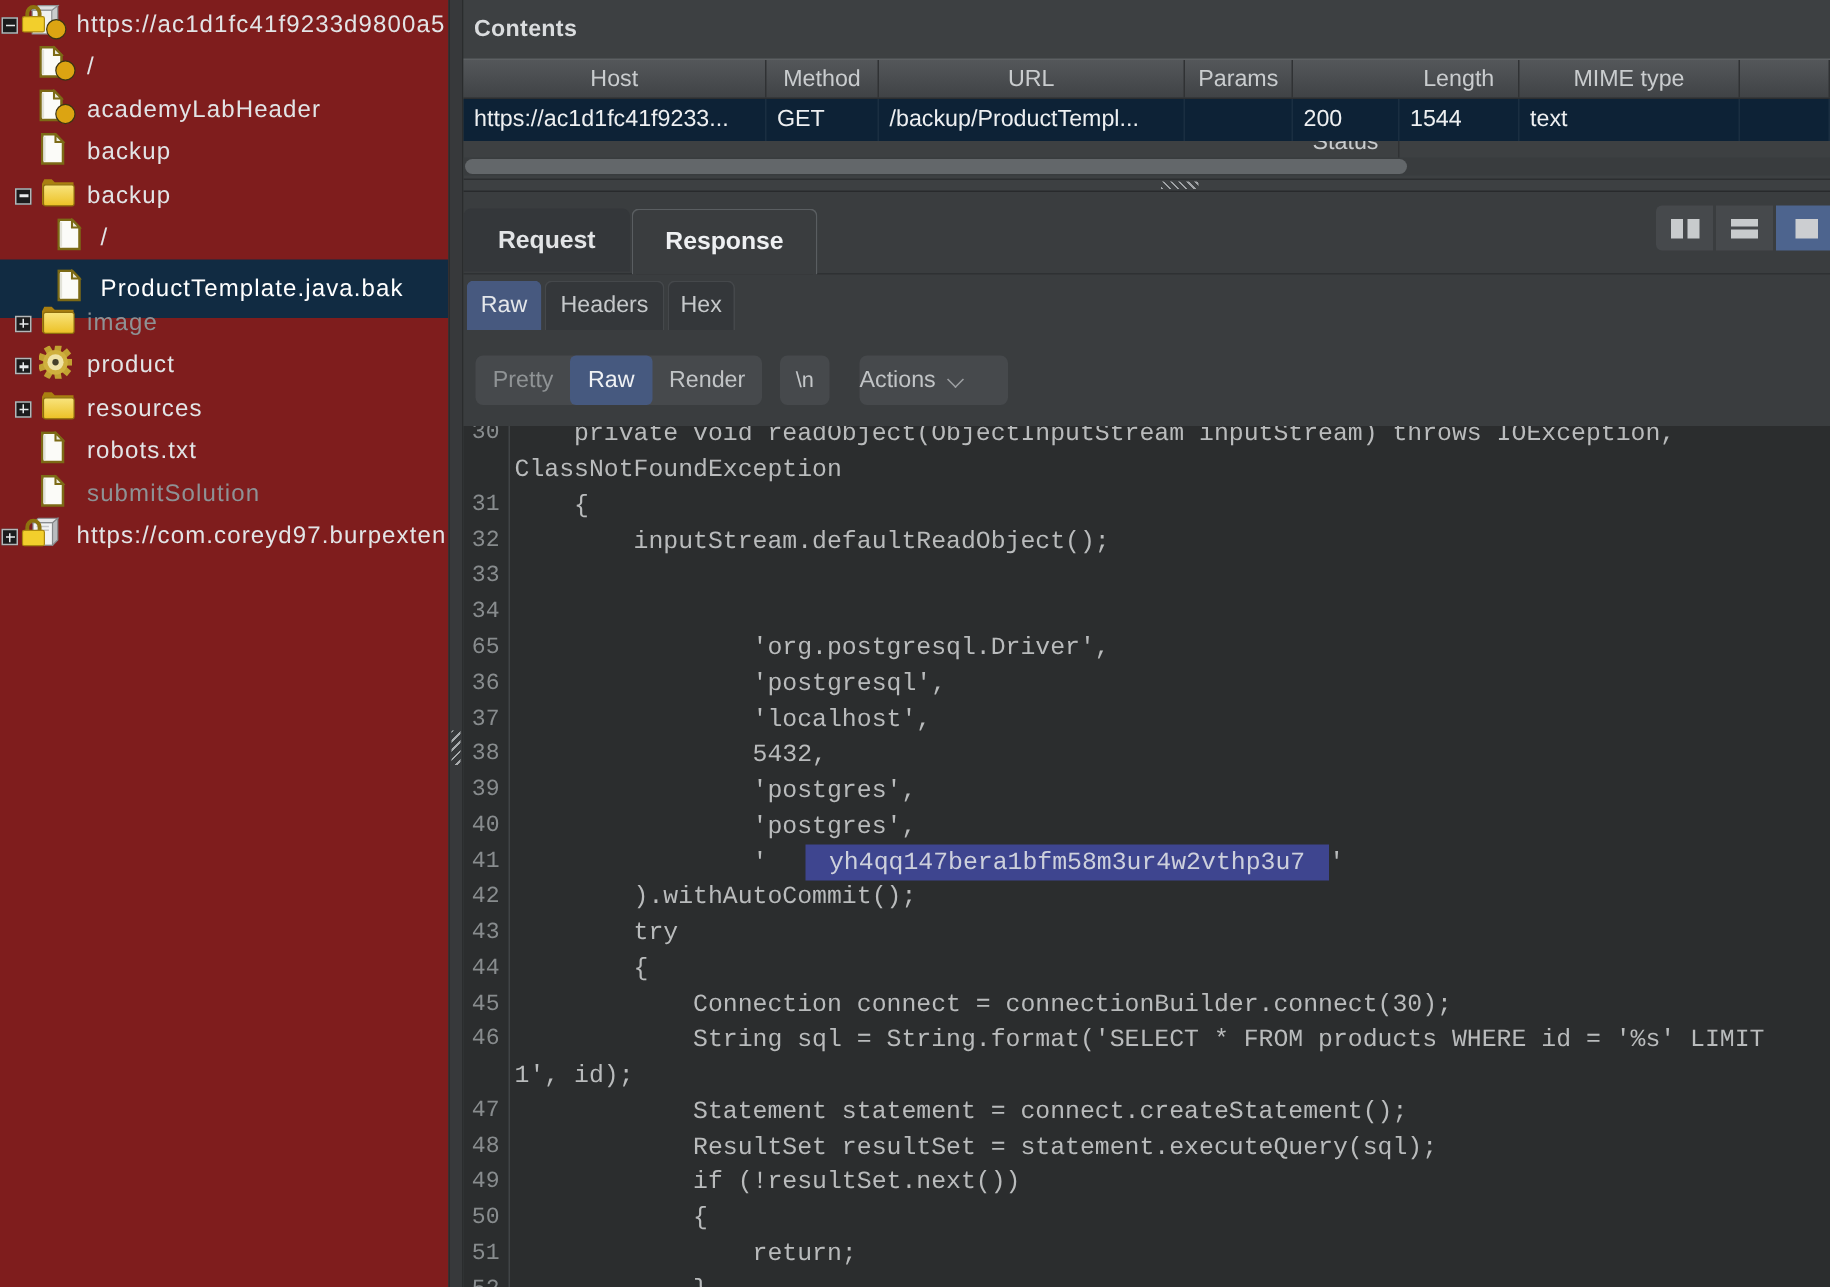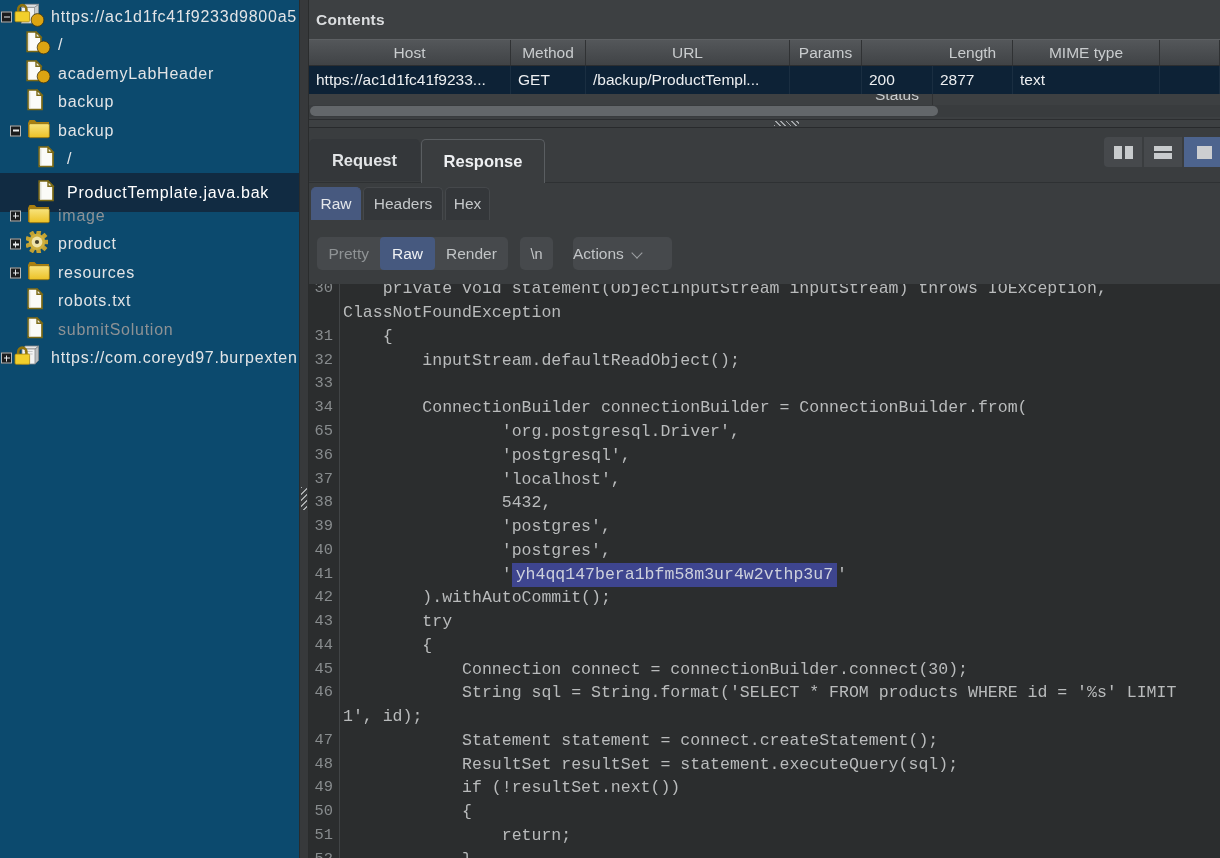--- a/index.html
+++ b/index.html
@@ -2,21 +2,21 @@
 <html><head>
 <meta charset="utf-8">
 <style>
   * { margin:0; padding:0; box-sizing:border-box; }
   html,body { width:1220px; height:858px; overflow:hidden; background:#3d4042;
               font-family:"Liberation Sans", sans-serif; }
   #app { position:relative; width:1220px; height:858px; background:#3d4042; }
 
   
   #tree-panel { position:absolute; left:0; top:0; width:299px; height:858px;
-                background:#0c4a6e; overflow:hidden; }
+                background:#7f1d1d; overflow:hidden; }
   .tree-row { position:absolute; left:0; width:299px; height:29px; }
   .tree-row.selected { background:#112b42; }
   .tree-label { position:absolute; top:50%; transform:translateY(-50%);
                 font-size:16px; letter-spacing:0.75px; color:#e2e4e6; white-space:pre; }
   .tree-label.dim { color:#8e9295; }
   .tree-row.selected .tree-label { color:#ffffff; }
   .toggle-box { position:absolute; top:50%; transform:translateY(-50%);
                 width:11px; height:11px; background:#1b1c1d;
                 border:1.5px solid #b4b7b9; }
   .toggle-box:after { content:""; position:absolute; left:1.5px; right:1.5px;
@@ -118,21 +118,21 @@
             background:#2b2d2e; overflow:hidden; }
   #gutter-line { position:absolute; left:30px; top:0; width:1px; height:586px;
                  background:#414446; z-index:1; }
   #code-rows { position:absolute; left:0; top:-6.6px; width:911px; }
   .code-row { position:relative; width:911px; height:23.77px; white-space:pre;
               font-family:"Liberation Mono", monospace; font-size:16.55px;
               line-height:23.77px; }
   .ln { position:absolute; left:0; top:0; width:24px; text-align:right;
         color:#888c8e; font-size:15.4px; }
   .ct { position:absolute; left:34px; top:0; color:#b9bbbc; }
-  .ct .sel { background:#3e458f; color:#cdd0dc; padding:2px 4px 3px; }
+  .ct .sel { background:#3e458f; color:#cdd0dc; padding:2px 16px 3px;margin-left:25px; }
 </style>
 </head>
 <body>
 
 <div id="app">
 
   <div id="tree-panel">
       <div class="tree-row" style="top: 2.6px; height: 28.45px;">
         <span class="toggle-box" style="left:1px"></span>
         <span class="tree-icon" style="left:14px"><svg xmlns="http://www.w3.org/2000/svg" width="31" height="25" viewBox="0 0 31 25">
@@ -294,21 +294,21 @@
         <div class="th-cell" style="left: 624px; width: 80px;">Length</div>
         <div class="th-cell" style="left: 704px; width: 147px;">MIME type</div>
         <div class="th-cell" style="left: 851px; width: 60px;"></div>
       </div>
     <div id="table-row">
         <div class="td-cell" style="left: 0px; width: 202px;">https://ac1d1fc41f9233...</div>
         <div class="td-cell" style="left: 202px; width: 75px;">GET</div>
         <div class="td-cell" style="left: 277px; width: 204px;">/backup/ProductTempl...</div>
         <div class="td-cell" style="left: 481px; width: 72px;"></div>
         <div class="td-cell" style="left: 553px; width: 71px;">200</div>
-        <div class="td-cell" style="left: 624px; width: 80px;">2877</div>
+        <div class="td-cell" style="left: 624px; width: 80px;">1544</div>
         <div class="td-cell" style="left: 704px; width: 147px;">text</div>
         <div class="td-cell" style="left: 851px; width: 60px;"></div>
       </div>
     <div id="h-scrollbar">
       <div id="h-thumb"></div>
     </div>
   </div>
 
   <div id="h-splitter">
     <div id="h-grip"></div>
@@ -345,26 +345,26 @@
       <div class="seg">Render</div>
     </div>
     <div id="nl-btn">\n</div>
     <div id="actions-btn">
       <span>Actions</span>
       <span class="chev"></span>
     </div>
 
     <div id="editor">
       <div id="code-rows">
-          <div class="code-row"><span class="ln">30</span><span class="ct"><span>    private void statement(ObjectInputStream inputStream) throws IOException,</span></span></div>
+          <div class="code-row"><span class="ln">30</span><span class="ct"><span>    private void readObject(ObjectInputStream inputStream) throws IOException,</span></span></div>
           <div class="code-row"><span class="ln"></span><span class="ct"><span>ClassNotFoundException</span></span></div>
           <div class="code-row"><span class="ln">31</span><span class="ct"><span>    {</span></span></div>
           <div class="code-row"><span class="ln">32</span><span class="ct"><span>        inputStream.defaultReadObject();</span></span></div>
           <div class="code-row"><span class="ln">33</span><span class="ct"><span></span></span></div>
-          <div class="code-row"><span class="ln">34</span><span class="ct"><span>        ConnectionBuilder connectionBuilder = ConnectionBuilder.from(</span></span></div>
+          <div class="code-row"><span class="ln">34</span></div>
           <div class="code-row"><span class="ln">65</span><span class="ct"><span>                'org.postgresql.Driver',</span></span></div>
           <div class="code-row"><span class="ln">36</span><span class="ct"><span>                'postgresql',</span></span></div>
           <div class="code-row"><span class="ln">37</span><span class="ct"><span>                'localhost',</span></span></div>
           <div class="code-row"><span class="ln">38</span><span class="ct"><span>                5432,</span></span></div>
           <div class="code-row"><span class="ln">39</span><span class="ct"><span>                'postgres',</span></span></div>
           <div class="code-row"><span class="ln">40</span><span class="ct"><span>                'postgres',</span></span></div>
           <div class="code-row"><span class="ln">41</span><span class="ct"><span>                '</span><span class="sel">yh4qq147bera1bfm58m3ur4w2vthp3u7</span><span>'</span></span></div>
           <div class="code-row"><span class="ln">42</span><span class="ct"><span>        ).withAutoCommit();</span></span></div>
           <div class="code-row"><span class="ln">43</span><span class="ct"><span>        try</span></span></div>
           <div class="code-row"><span class="ln">44</span><span class="ct"><span>        {</span></span></div>

